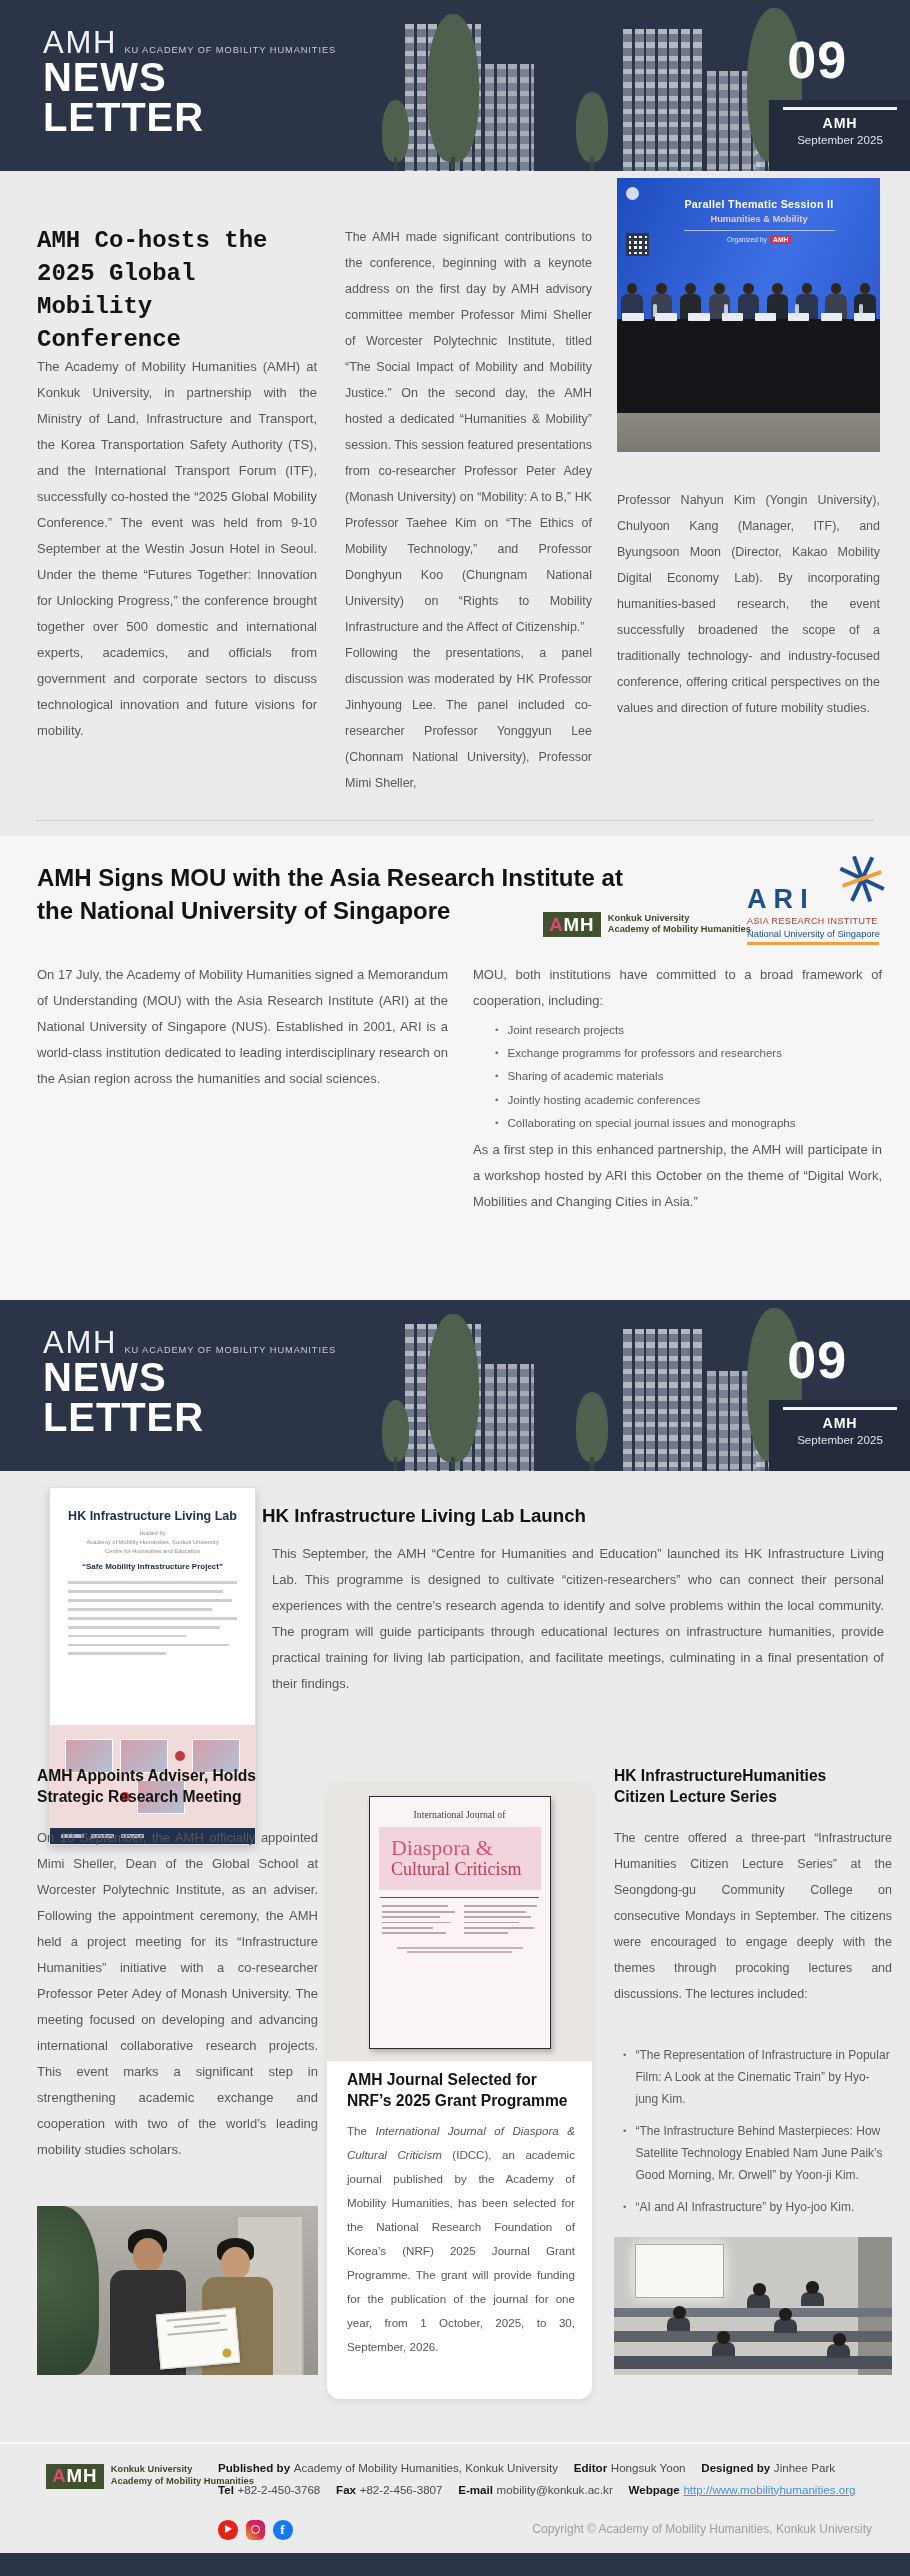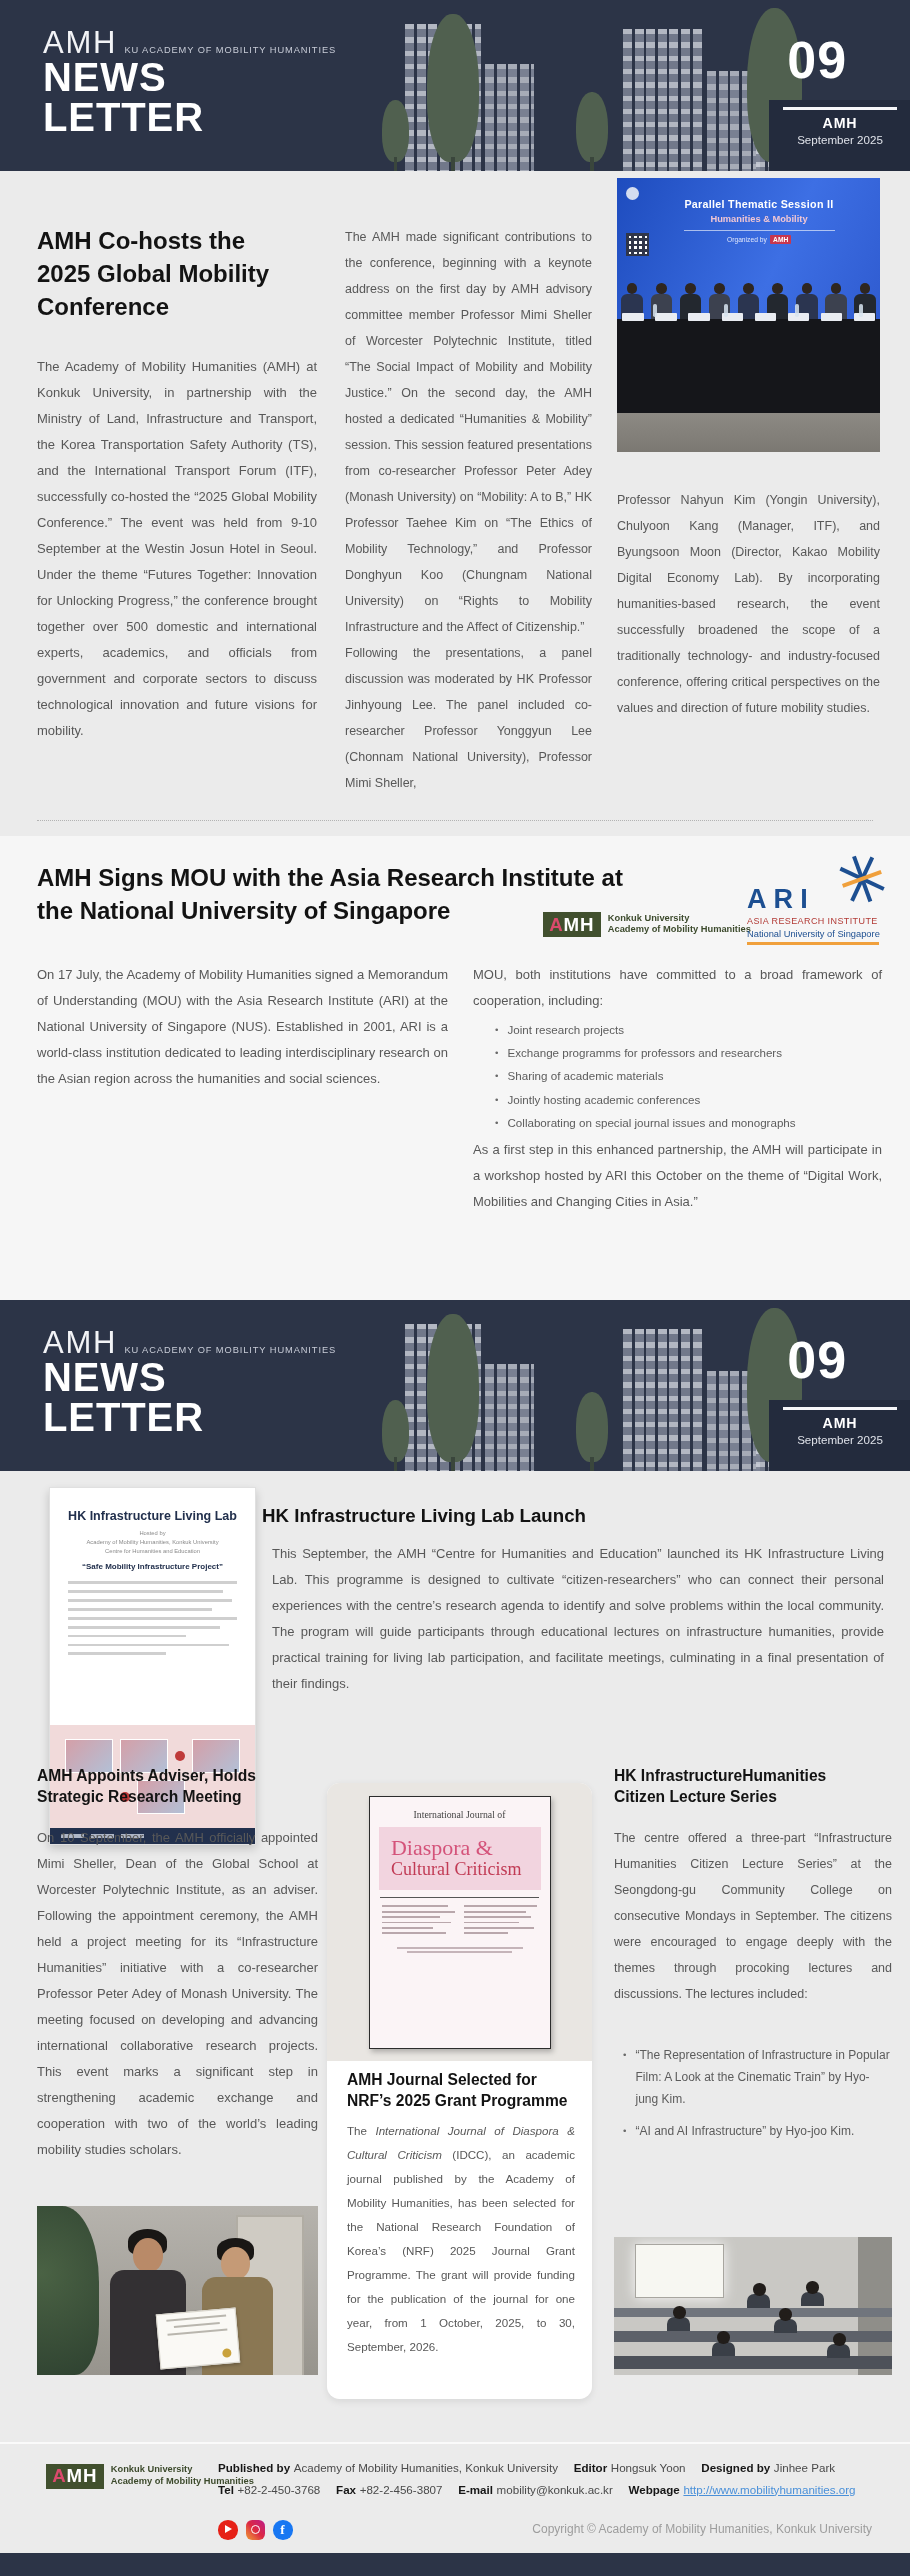--- a/index.html
+++ b/index.html
@@ -26,21 +26,21 @@
   .issue-rule{margin:7.1px auto 5.3px auto;width:114px;height:2.7px;background:#f4f5f7;}
   .issue-org{color:#fff;font-weight:700;font-size:14.2px;letter-spacing:0.9px;}
   .issue-date{color:#dfe2e9;font-size:11.6px;margin-top:1.8px;}
 
   
   .a-title{position:absolute;color:#131313;font-weight:700;}
   .body-txt{position:absolute;color:#585858;font-size:13px;line-height:26px;text-align:justify;}
   .body-txt p{margin:0;}
 
   
-  .a1-title{left:37px;top:224px;width:260px;font-size:24px;line-height:33px;}
+  .a1-title{left:37px;top:224px;width:260px;font-size:24px;line-height:33px;font-family:Liberation Mono, monospace;}
   .a1-col1{left:37px;top:354px;width:280px;}
   .a1-col2{left:345px;top:224px;width:247px;font-size:12.5px;}
   .a1-col3{left:617px;top:487px;width:263px;font-size:12.5px;}
 
   
   .photo-panel{position:absolute;left:617px;top:178px;width:263px;height:274px;overflow:hidden;background:#15803d;}
   .pp-backdrop{position:absolute;left:0;top:0;width:100%;height:149px;background:linear-gradient(115deg,#1e4cbe,#3d6fe4 60%,#2f5bd0);}
   .pp-txt{position:absolute;left:46px;top:19.6px;width:192px;text-align:center;color:#fff;}
   .pp-session{font-weight:700;font-size:10.7px;letter-spacing:0.3px;}
   .pp-sub{font-weight:700;font-size:9.3px;color:#f0c6d4;margin-top:4.4px;}
@@ -439,20 +439,21 @@
   <div class="body-txt jr-body">
     <p><span>The </span><span class="ital">International Journal of Diaspora &amp; Cultural Criticism</span><span> (IDCC), an academic journal published by the Academy of Mobility Humanities, has been selected for the National Research Foundation of Korea’s (NRF) 2025 Journal Grant Programme. The grant will provide funding for the publication of the journal for one year, from 1 October, 2025, to 30, September, 2026.</span></p>
   </div>
 
   <h3 class="a-title lec-title" style="margin:0;">HK InfrastructureHumanities Citizen Lecture Series</h3>
   <div class="body-txt lec-body">
     <p>The centre offered a three-part “Infrastructure Humanities Citizen Lecture Series” at the Seongdong-gu Community College on consecutive Mondays in September. The citizens were encouraged to engage deeply with the themes through procoking lectures and discussions. The lectures included:</p>
   </div>
   <ul class="lec-bullets">
     <li>“The Representation of Infrastructure in Popular Film: A Look at the Cinematic Train” by Hyo-jung Kim.</li>
+    <li>“The Infrastructure Behind Masterpieces: How Satellite Technology Enabled Nam June Paik’s Good Morning, Mr. Orwell” by Yoon-ji Kim.</li>
     <li>“AI and AI Infrastructure” by Hyo-joo Kim.</li>
   </ul>
 
   <div class="photo-class">
     <div class="cl-screen"></div>
     <div class="cl-side"></div>
     <div class="cl-table cl-t1"></div>
     <div class="cl-table cl-t2"></div>
     <div class="cl-table cl-t3"></div>
     <span class="cl-body" style="left:133px;top:57px;"></span>

